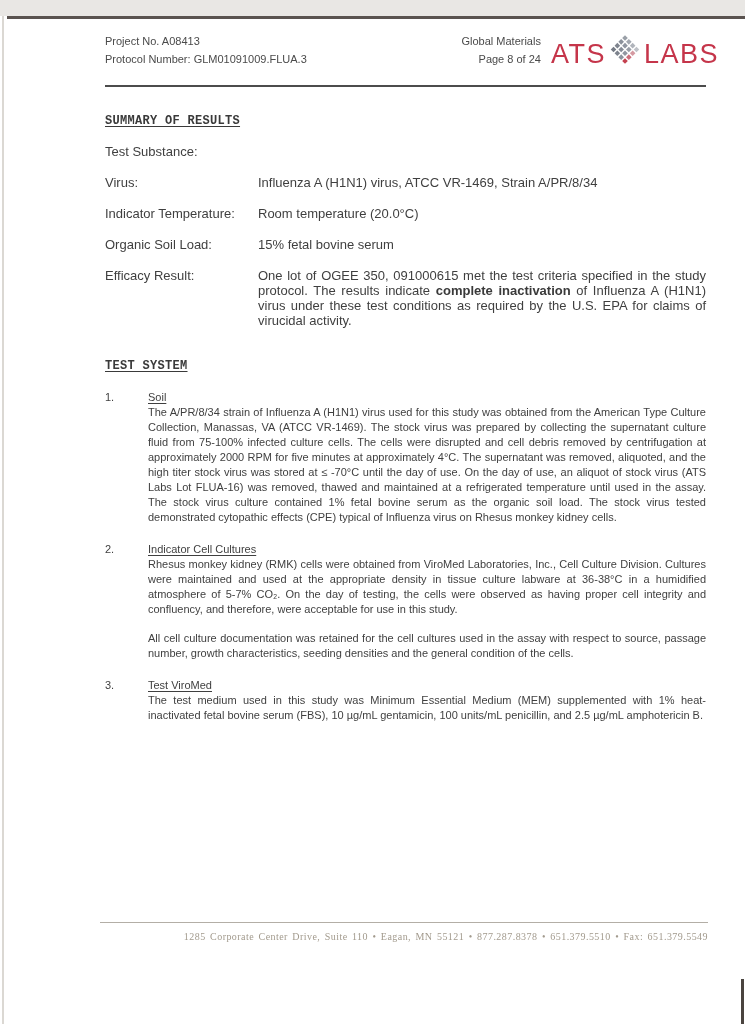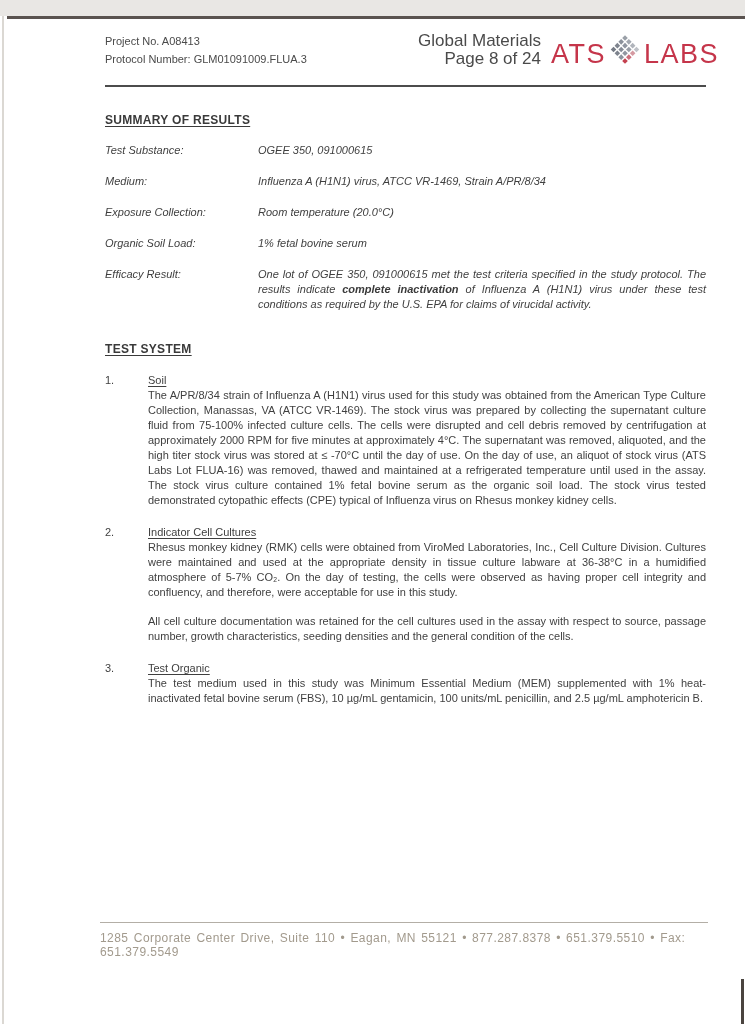--- a/index.html
+++ b/index.html
@@ -22,21 +22,21 @@
   .scan-bottom-right { position: absolute; right: 1px; top: 963px; bottom: 0; width: 3px; background: #4a443f; }
 
   
   .header {
     position: absolute;
     top: 16px; left: 105px; right: 26px;
     display: flex;
     align-items: flex-start;
   }
   .hdr-left { flex: 1 1 auto; font-size: 11px; line-height: 18px; color: #4a4a4a; }
-  .hdr-right { text-align: right; font-size: 17px; line-height: 18px; color: #4a4a4a; margin-right: 10px; white-space: nowrap; }
+  .hdr-right { text-align: right; font-size: 11px; line-height: 18px; color: #4a4a4a; margin-right: 10px; white-space: nowrap; }
   .logo {
     display: flex; align-items: center;
     margin-top: 2px;
     height: 40px;
   }
   .logo-text {
     font-size: 27px;
     letter-spacing: 1.5px;
     color: #c5354a;
     font-weight: 400;
@@ -57,51 +57,53 @@
   }
 
   .section-title {
     display: inline-block;
     font-size: 12px;
     font-weight: 700;
     letter-spacing: 0.3px;
     color: #3a3a3a;
     text-decoration: underline;
     text-underline-offset: 2px;
+    font-family: Liberation Mono, monospace;
   }
 
   
   .summary { margin-top: 0; }
   .summary .section-title { margin-bottom: 16px; }
-  .sum-row { display: flex; margin-bottom: 16px; font-size: 11px; line-height: 15px; font-style: italic; }
+  .sum-row { display: flex; margin-bottom: 16px; font-size: 13px; line-height: 15px; }
   .sum-label { flex: 0 0 153px; }
   .sum-value { flex: 1 1 auto; }
   .sum-value.just { text-align: justify; }
   .sum-value strong { font-weight: 700; color: #3a3a3a; }
 
   
   .test-system { margin-top: 27px; }
   .test-system .section-title { margin-bottom: 17px; }
   .ts-item { display: flex; font-size: 11px; line-height: 15px; }
   .ts-item + .ts-item { margin-top: 17px; }
   .ts-num { flex: 0 0 43px; }
   .ts-body { flex: 1 1 auto; }
   .ts-heading { text-decoration: underline; text-underline-offset: 2px; }
   .ts-body p { text-align: justify; }
   .ts-body p + p { margin-top: 14px; }
 
   
   .footer { position: absolute; top: 906px; left: 100px; width: 608px; }
   .footer-rule { height: 1px; background: #b3aea6; margin-bottom: 8px; }
   .footer-text {
-    text-align: left;
-    font-size: 12px;
+    text-align: right;
+    font-size: 10px;
     letter-spacing: 0.45px;
     word-spacing: 1.5px;
     color: #a29a8d;
+    font-family: Liberation Serif, serif;
   }
 </style>
 </head>
 <body>
 
 <div class="page">
   <div class="scan-top"></div>
   <div class="scan-left"></div>
   <div class="scan-bottom-right"></div>
 
@@ -144,33 +146,32 @@
 
   <div class="top-rule"></div>
 
   <div class="content">
 
     <div class="summary">
       <div class="section-title">SUMMARY OF RESULTS</div>
 
       <div class="sum-row">
         <div class="sum-label">Test Substance:</div>
-        <div class="sum-value">OGEE 350, 091000615</div>
-      </div>
-      <div class="sum-row">
-        <div class="sum-label">Medium:</div>
+      </div>
+      <div class="sum-row">
+        <div class="sum-label">Virus:</div>
         <div class="sum-value">Influenza A (H1N1) virus, ATCC VR-1469, Strain A/PR/8/34</div>
       </div>
       <div class="sum-row">
-        <div class="sum-label">Exposure Collection:</div>
+        <div class="sum-label">Indicator Temperature:</div>
         <div class="sum-value">Room temperature (20.0°C)</div>
       </div>
       <div class="sum-row">
         <div class="sum-label">Organic Soil Load:</div>
-        <div class="sum-value">1% fetal bovine serum</div>
+        <div class="sum-value">15% fetal bovine serum</div>
       </div>
       <div class="sum-row">
         <div class="sum-label">Efficacy Result:</div>
         <div class="sum-value just"><span>One lot of OGEE 350, 091000615 met the test criteria specified in the study protocol.  The results indicate </span><strong>complete inactivation</strong><span> of Influenza A (H1N1) virus under these test conditions as required by the U.S. EPA for claims of virucidal activity.</span></div>
       </div>
     </div>
 
     <div class="test-system">
       <div class="section-title">TEST SYSTEM</div>
 
@@ -187,21 +188,21 @@
         <div class="ts-body">
           <div class="ts-heading">Indicator Cell Cultures</div>
           <p>Rhesus monkey kidney (RMK) cells were obtained from ViroMed Laboratories, Inc., Cell Culture Division.  Cultures were maintained and used at the appropriate density in tissue culture labware at 36-38°C in a humidified atmosphere of 5-7% CO₂.  On the day of testing, the cells were observed as having proper cell integrity and confluency, and therefore, were acceptable for use in this study.</p>
           <p>All cell culture documentation was retained for the cell cultures used in the assay with respect to source, passage number, growth characteristics, seeding densities and the general condition of the cells.</p>
         </div>
       </div>
 
       <div class="ts-item">
         <div class="ts-num">3.</div>
         <div class="ts-body">
-          <div class="ts-heading">Test Organic</div>
+          <div class="ts-heading">Test ViroMed</div>
           <p>The test medium used in this study was Minimum Essential Medium (MEM) supplemented with 1% heat-inactivated fetal bovine serum (FBS), 10 µg/mL gentamicin, 100 units/mL penicillin, and 2.5 µg/mL amphotericin B.</p>
         </div>
       </div>
     </div>
 
   </div>
 
   <div class="footer">
     <div class="footer-rule"></div>
     <div class="footer-text">1285 Corporate Center Drive, Suite 110  •  Eagan, MN 55121  •  877.287.8378  •  651.379.5510  •  Fax: 651.379.5549</div>

